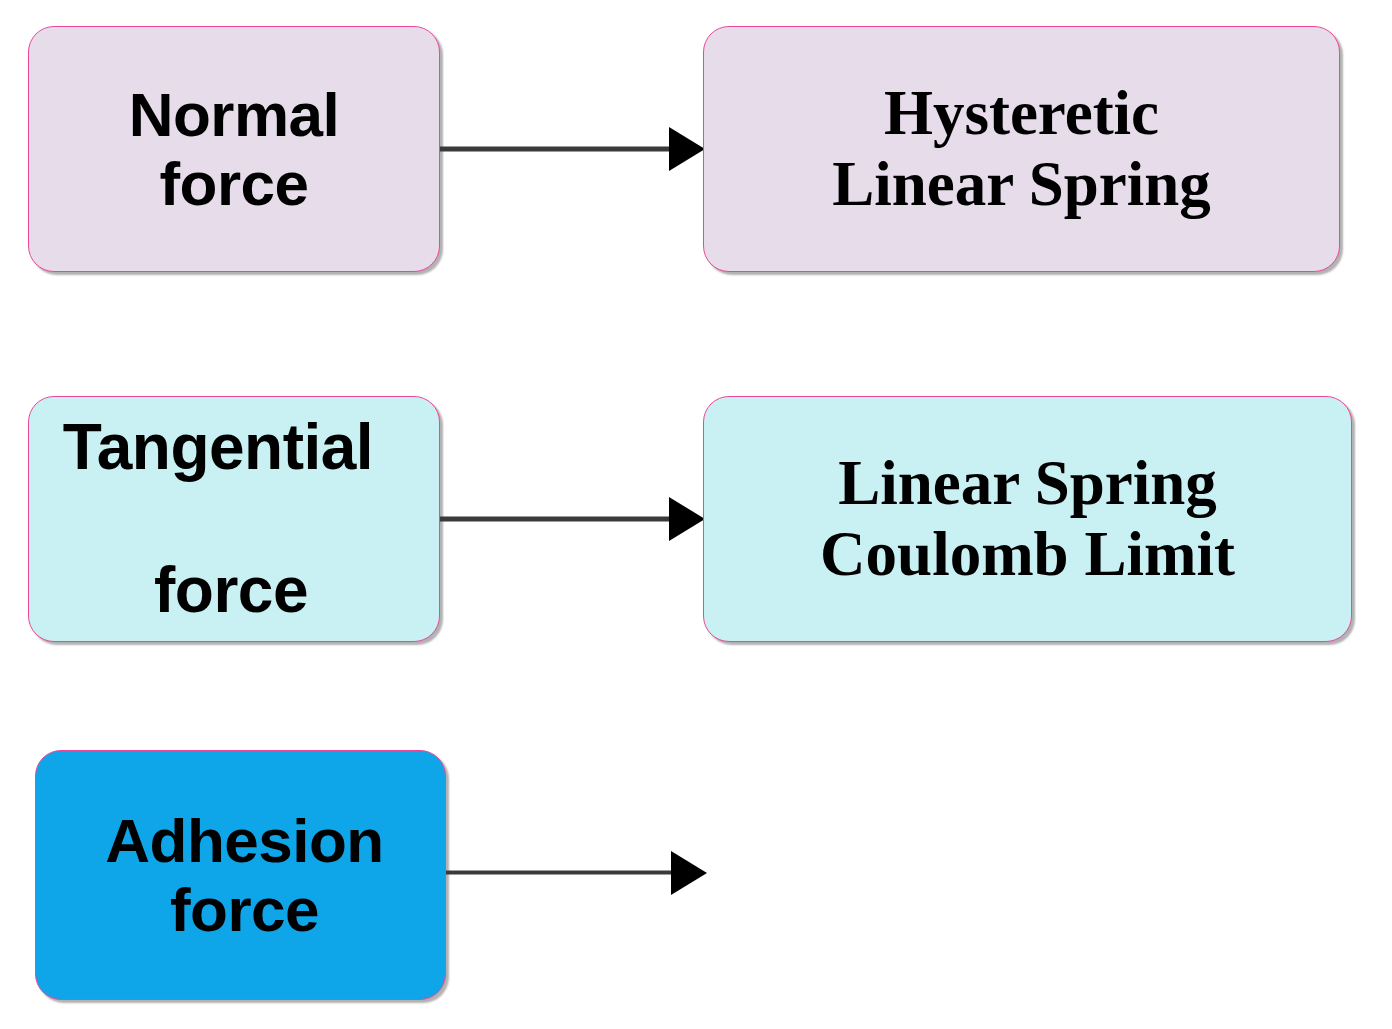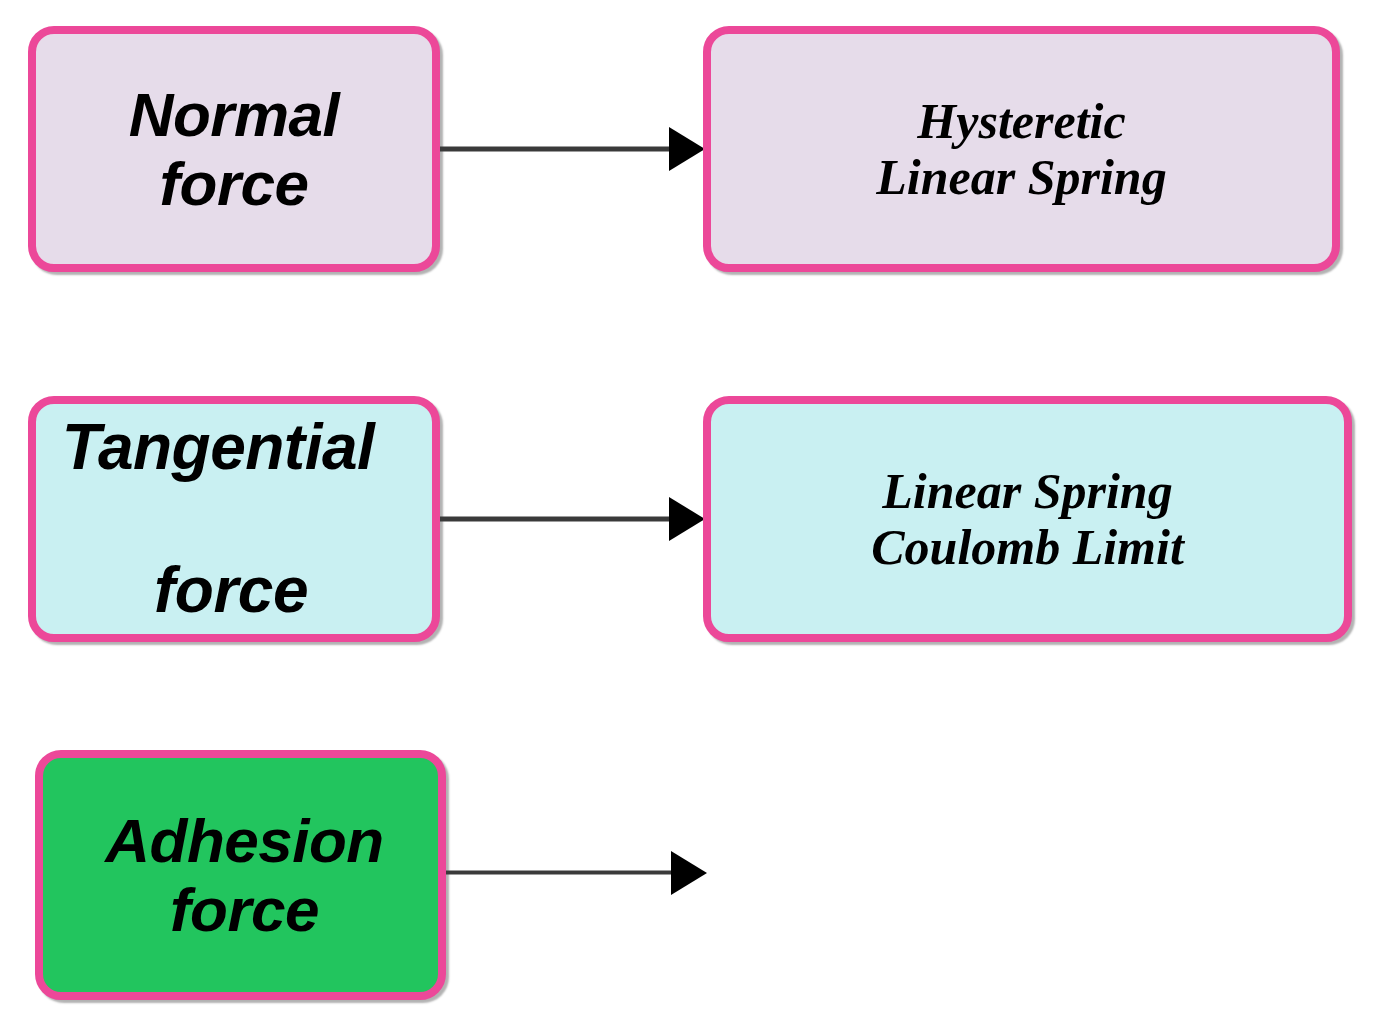--- a/index.html
+++ b/index.html
@@ -19,49 +19,48 @@
     position: absolute;
     left: 0;
     top: 0;
     width: 1392px;
     height: 1029px;
   }
 
   .node {
     position: absolute;
     box-sizing: border-box;
-    border: 8px solid #ec4899;
+    border: 1px solid #ec4899;
     border-radius: 26px;
     display: flex;
     align-items: center;
     justify-content: center;
     box-shadow: 3px 3px 2px rgba(0,0,0,0.30);
     overflow: visible;
-    font-style: italic;
   }
 
   .node-label {
     display: block;
     text-align: center;
     color: #000000;
     line-height: 1.12;
     white-space: pre-line;
     letter-spacing: -0.5px;
   }
 
   
   .sans .node-label {
     font-family: "Liberation Sans", sans-serif;
     font-weight: bold;
     font-size: 62px;
   }
   .serif .node-label {
     font-family: "Liberation Serif", serif;
     font-weight: bold;
-    font-size: 50px;
+    font-size: 63px;
     letter-spacing: 0px;
   }
 
   
   #node-normal-force {
     left: 28px;  top: 26px;  width: 412px; height: 246px;
   }
   #node-hysteretic-linear-spring {
     left: 703px; top: 26px;  width: 637px; height: 246px;
   }
@@ -167,21 +166,21 @@
   <div class="connector" id="connector-tangential">
     <span class="conn-line"></span>
     <span class="conn-head"></span>
   </div>
 
   <div class="node serif" id="node-linear-spring-coulomb-limit" style="background:#c9f0f2;">
     <span class="node-label">Linear Spring
 Coulomb Limit</span>
   </div>
 
-  <div class="node sans" id="node-adhesion-force" style="background:#22c55e;padding-left:8px;">
+  <div class="node sans" id="node-adhesion-force" style="background:#0ea5e9;padding-left:8px;">
     <span class="node-label">Adhesion
 force</span>
   </div>
 
   <div class="connector" id="connector-adhesion">
     <span class="conn-line"></span>
     <span class="conn-head"></span>
   </div>
 
 

